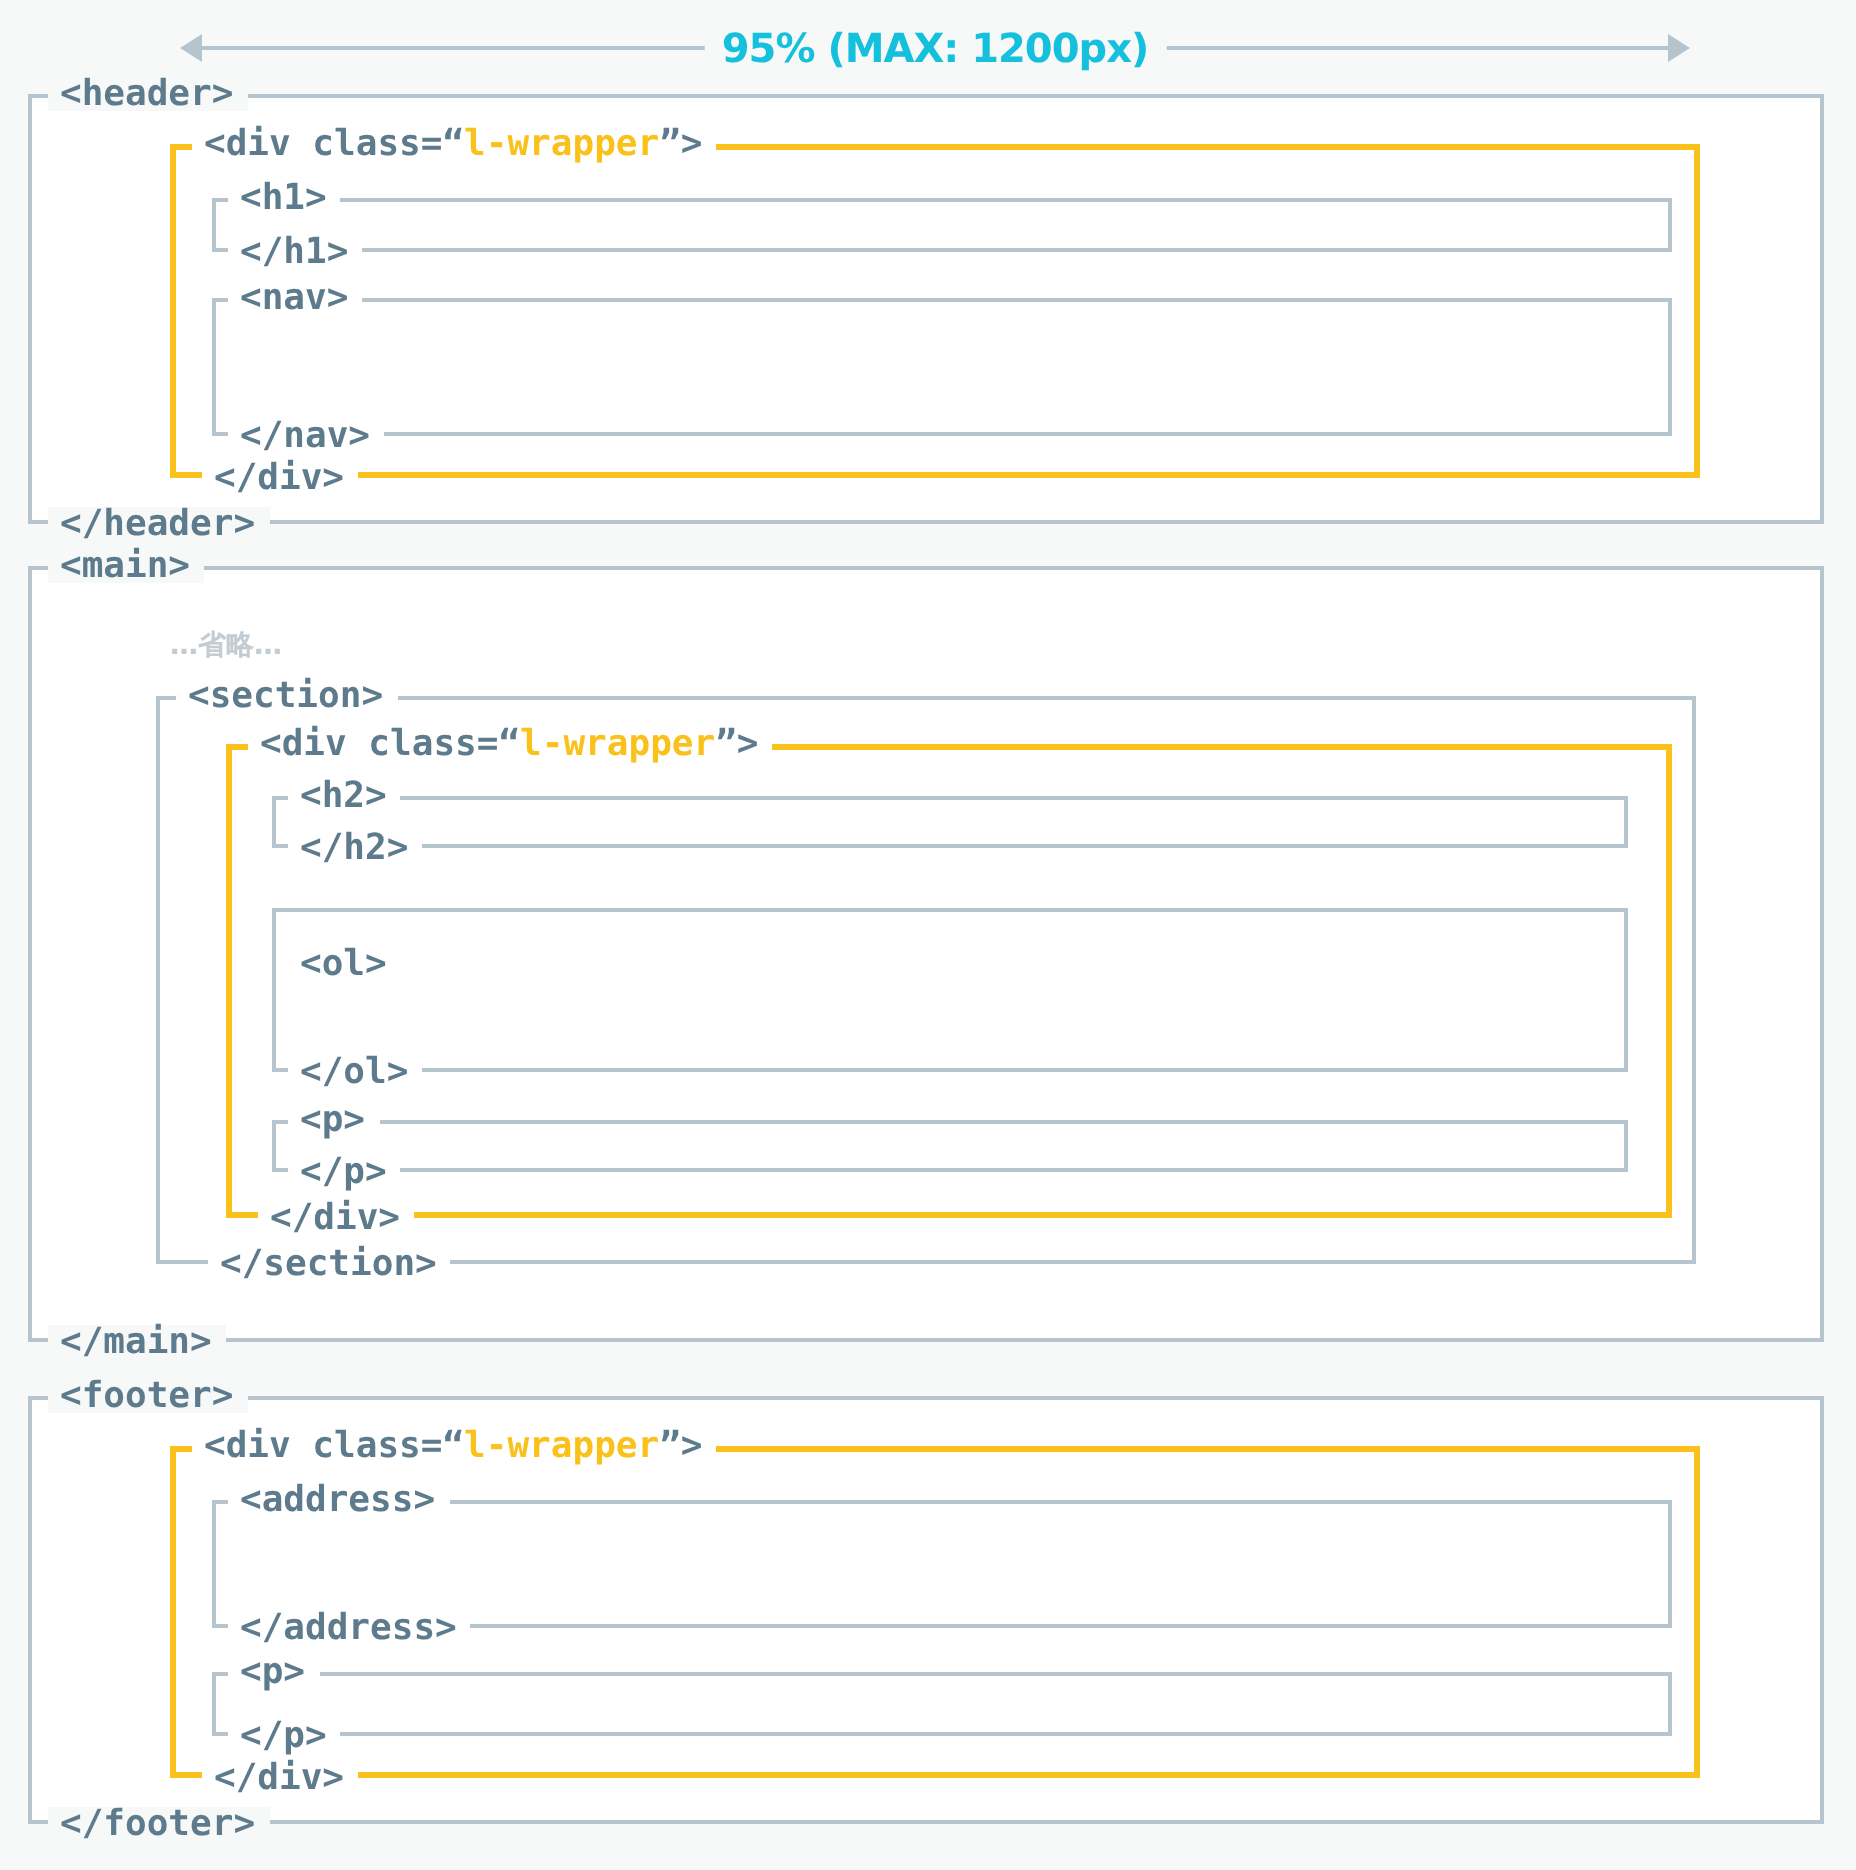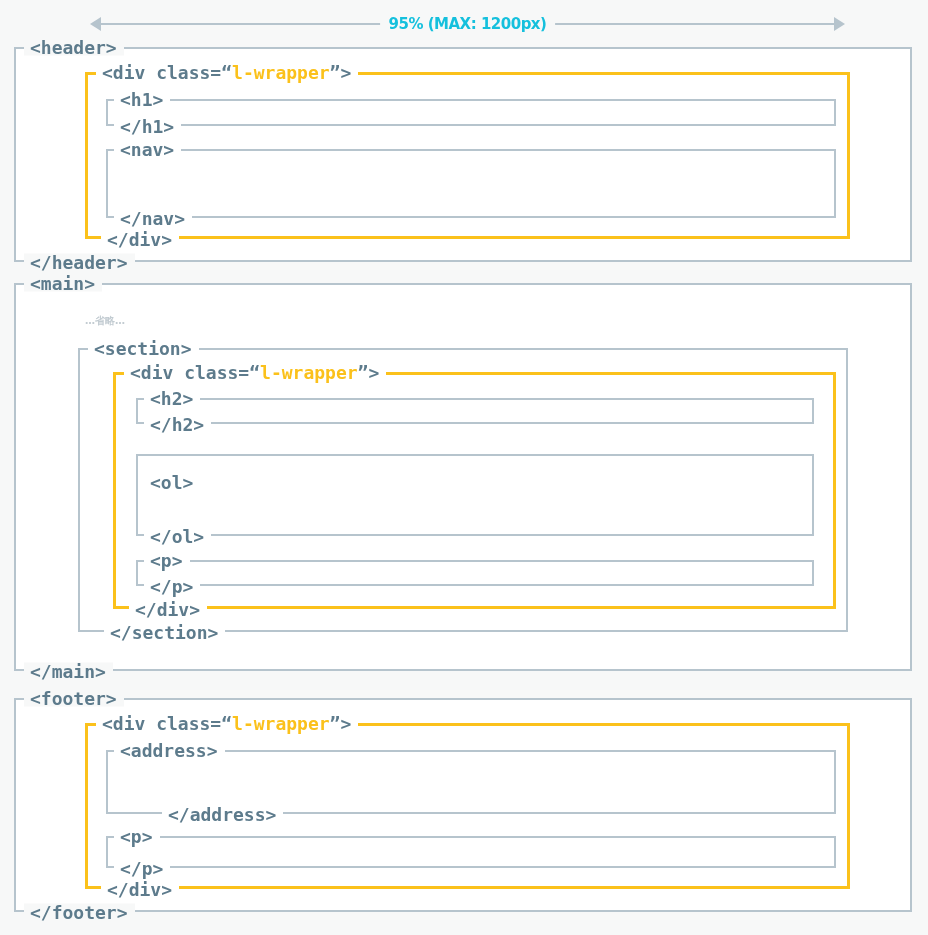--- a/index.html
+++ b/index.html
@@ -11,36 +11,36 @@
     overflow:hidden;
   }
   
   .ruler{position:absolute;left:90px;top:12px;width:755px;height:24px;}
   .ruler .line{position:absolute;left:10px;right:10px;top:11px;height:2px;background:#b6c4cd;}
   .ruler .ah{position:absolute;top:5px;width:0;height:0;
     border-top:7px solid transparent;border-bottom:7px solid transparent;}
   .ruler .ah.l{left:0;border-right:11px solid #b6c4cd;}
   .ruler .ah.r{right:0;border-left:11px solid #b6c4cd;}
   .ruler .cap{position:absolute;left:50%;top:0;transform:translateX(-50%);
-    background:#f7f8f8;padding:0 9px;color:#15c0dd;font-weight:bold;font-size:15px;
+    background:#f7f8f8;padding:0 9px;color:#15c0dd;font-weight:bold;font-size:20px;
     letter-spacing:-.5px;line-height:24px;white-space:nowrap;
     font-family:"DejaVu Sans","Liberation Sans",sans-serif;}
 
   
   .box{position:absolute;box-sizing:border-box;background:#ffffff;}
   .box.gray{border:2px solid #b6c4cd;}
   .box.gold{border:3px solid #fbc11b;background:transparent;}
 
   
   .tag{position:absolute;background:#f7f8f8;padding:0 7px 0 6px;
     color:#5d7b8c;font-weight:bold;font-size:18px;line-height:17px;
     white-space:nowrap;transform:translateY(-50%);letter-spacing:0px;}
   .tag.onwhite{background:#ffffff;}
   .tag .cls{color:#fbc11b;}
-  .ellipsis{position:absolute;color:#c3ccd2;font-size:10px;font-weight:bold;
+  .ellipsis{position:absolute;color:#c3ccd2;font-size:14px;font-weight:bold;
     white-space:nowrap;font-family:"DejaVu Sans","Liberation Sans",sans-serif;}
 </style>
 </head>
 <body>
 
 <div class="ruler">
   <span class="ah l"></span>
   <span class="line"></span>
   <span class="ah r"></span>
   <span class="cap">95% (MAX: 1200px)</span>
@@ -97,17 +97,17 @@
 <span class="tag" style="left:24px;top:912px;">&lt;/footer&gt;</span>
 
 <div class="box gold" style="left:85px;top:723px;width:765px;height:166px;"></div>
 <span class="tag onwhite" style="left:96px;top:723px;">
   <span>&lt;div class=“</span><span class="cls">l-wrapper</span><span>”&gt;</span>
 </span>
 <span class="tag onwhite" style="left:101px;top:889px;">&lt;/div&gt;</span>
 
 <div class="box gray" style="left:106px;top:750px;width:730px;height:64px;"></div>
 <span class="tag onwhite" style="left:114px;top:750px;">&lt;address&gt;</span>
-<span class="tag onwhite" style="left:114px;top:814px;margin-left:48px;">&lt;/address&gt;</span>
+<span class="tag onwhite" style="left:114px;top:814px;">&lt;/address&gt;</span>
 
 <div class="box gray" style="left:106px;top:836px;width:730px;height:32px;"></div>
 <span class="tag onwhite" style="left:114px;top:836px;">&lt;p&gt;</span>
 <span class="tag onwhite" style="left:114px;top:868px;">&lt;/p&gt;</span>
 
 </body></html>

